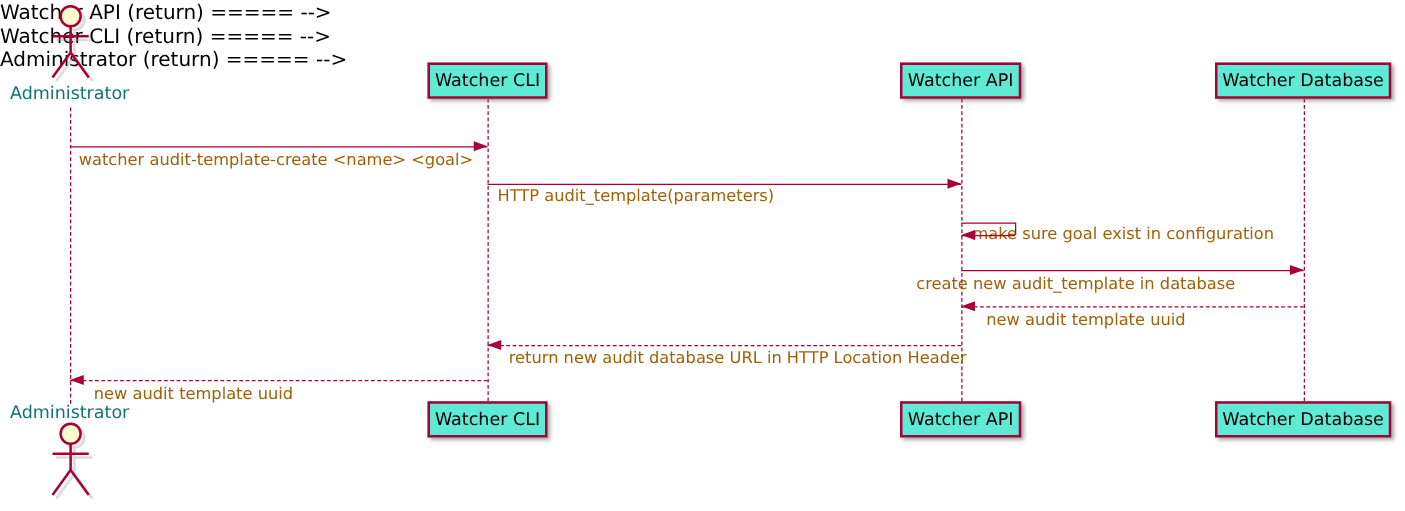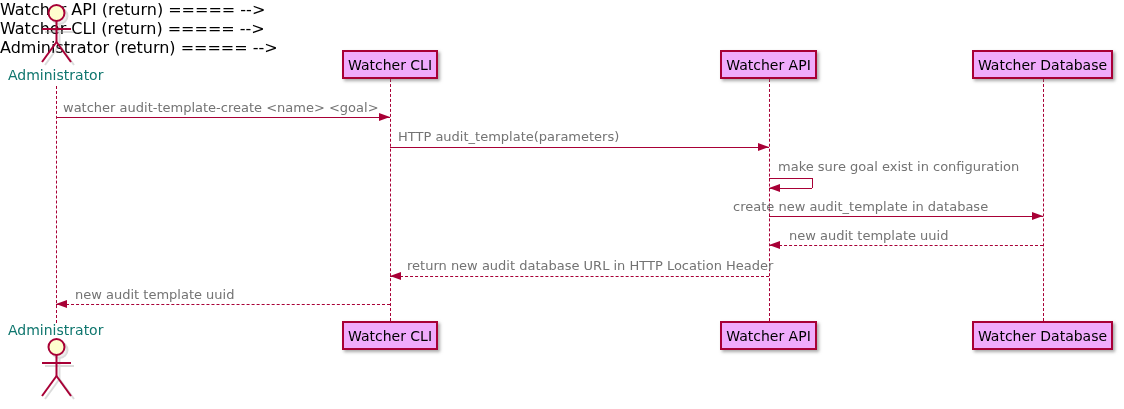--- a/index.html
+++ b/index.html
@@ -1,22 +1,22 @@
 <!DOCTYPE html>
 <html><head>
 <meta charset="utf-8">
 <style>
   html,body{margin:0;padding:0;background:#ffffff;}
   #diagram{position:relative;width:1124px;height:409px;background:#ffffff;
            font-family:"DejaVu Sans","Liberation Sans",sans-serif;overflow:hidden;}
-  .pbox{position:absolute;box-sizing:border-box;background:#f0abfc;border:2px solid #A80036;
+  .pbox{position:absolute;box-sizing:border-box;background:#5eead4;border:2px solid #A80036;
         box-shadow:2px 2px 3px rgba(110,110,110,.6);display:flex;align-items:center;justify-content:center;
         font-size:14px;color:#000;white-space:nowrap;}
   .life{position:absolute;width:0;border-left:1px dashed #A80036;}
-  .mlabel{position:absolute;font-size:13px;line-height:14px;color:#737373;white-space:nowrap;}
+  .mlabel{position:absolute;font-size:13px;line-height:14px;color:#a16207;white-space:nowrap;margin-top:21px;}
   .alabel{position:absolute;font-size:14px;line-height:15px;color:#0f766e;white-space:nowrap;}
   .ln{position:absolute;height:0;border-top:1px solid #A80036;}
   .lnd{position:absolute;height:0;border-top:1px dashed #A80036;}
   .lnv{position:absolute;width:0;border-left:1px solid #A80036;}
   .arr{position:absolute;width:0;height:0;border-top:4px solid transparent;border-bottom:4px solid transparent;}
   .arr-r{border-left:11px solid #A80036;}
   .arr-l{border-right:11px solid #A80036;}
   svg.actor{position:absolute;overflow:visible;}
 </style>
 </head>

